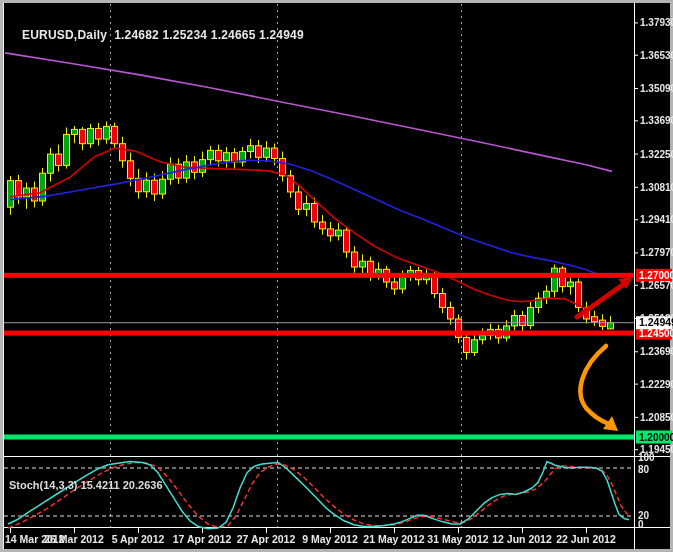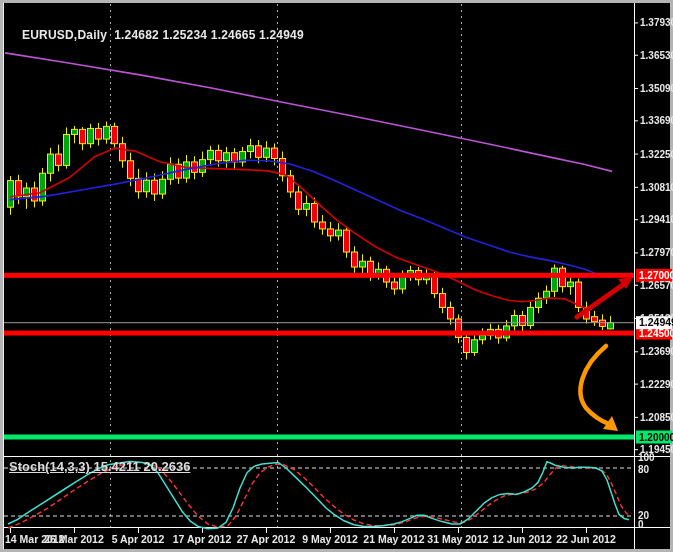--- a/index.html
+++ b/index.html
@@ -11,21 +11,21 @@
     overflow:hidden;
   }
   .overlay-label{
     position:absolute;
     color:#e8e8e8;
     font-weight:bold;
     white-space:pre;
     pointer-events:none;
   }
   #chart-title{left:22px;top:6px;font-size:12px;letter-spacing:.2px;margin-top:22px;}
-  #stoch-label{left:9px;top:459px;font-size:13px;color:#dcdcdc;text-decoration:underline;}
+  #stoch-label{left:9px;top:479px;font-size:11px;color:#dcdcdc;}
   svg{position:absolute;left:0;top:0;}
 </style>
 </head>
 <body>
 
 <div class="window">
   <svg id="plot" width="673" height="552" viewBox="0 0 673 552">
       <rect x="0" y="0" width="673" height="552" fill="#000000"></rect>
       <rect x="0" y="0" width="673" height="3" fill="#b4b4b4"></rect>
       <rect x="0" y="549" width="673" height="3" fill="#b4b4b4"></rect>

